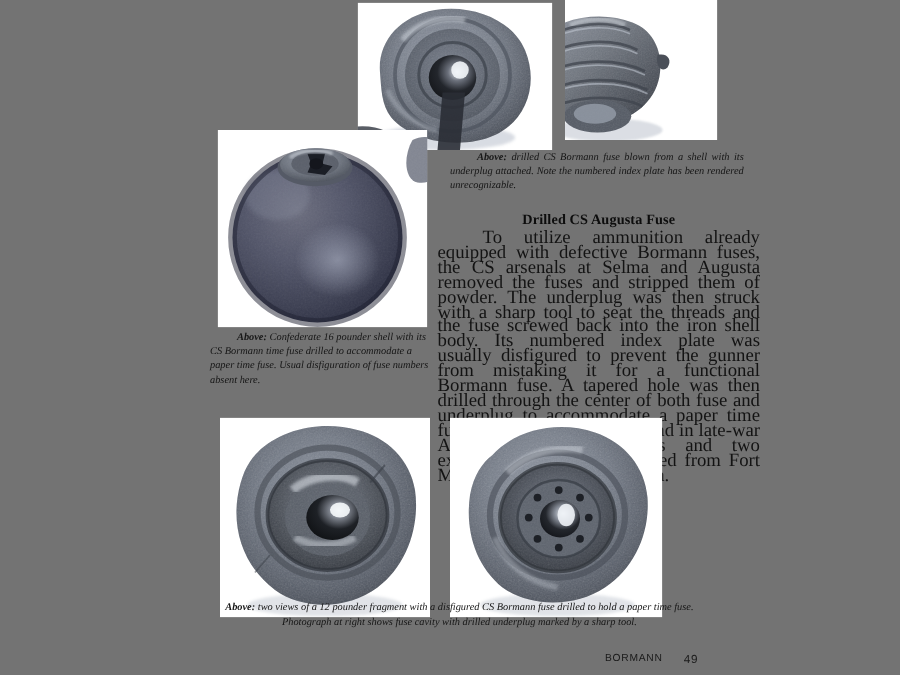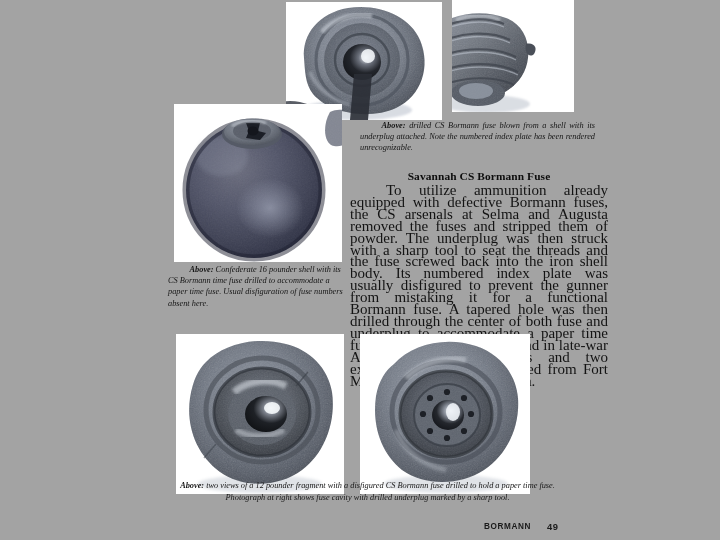--- a/index.html
+++ b/index.html
@@ -5,21 +5,21 @@
 <style>
   html,body{margin:0;padding:0;}
   body{
     width:720px;height:540px;
     background:#ffffff;
     font-family:"Liberation Serif", serif;
     color:#111111;
     overflow:hidden;
     position:relative;
   }
-  .page{position:absolute;inset:0;background:#a3a3a3;}
+  .page{position:absolute;inset:0;background:#737373;}
 
   
   .photo{position:absolute;overflow:hidden;}
   .photo svg{display:block;width:100%;height:100%;}
 
   
   .cap{
     position:absolute;
     font-family:"Liberation Serif", serif;
     font-style:italic;
@@ -58,21 +58,21 @@
     color:#131313;
     hyphens:none;
   }
   #body-col p{margin:0;text-indent:2.4em;}
 
   .footer{
     position:absolute;
     left:0;top:522px;width:720px;
     font-family:"Liberation Sans", sans-serif;
     font-size:8.2px;
-    font-weight:bold;
+    font-weight:normal;
     letter-spacing:.6px;
     color:#1a1a1a;
   }
   .footer .inner{
     position:relative;width:720px;height:14px;
   }
   .footer .label{position:absolute;left:484px;top:0;}
   .footer .num{position:absolute;left:547px;top:-1px;font-size:9.4px;}
 </style>
 </head>
@@ -250,21 +250,21 @@
 
       <path d="M156 8 C168 2 180 8 182 20 C184 34 172 44 160 42 C150 40 148 22 156 8 Z" fill="#6d7280" opacity=".85"></path>
       <path d="M156 8 C168 2 180 8 182 20 C184 34 172 44 160 42 C150 40 148 22 156 8 Z" fill="#cfd4de" opacity=".35" filter="url(#ballRough)"></path>
     </svg>
   </div>
 
   <div class="cap" id="cap-left">
     <span class="lead"><b>Above:</b><span> Confederate 16 pounder shell with its CS Bormann time fuse drilled to accommodate a paper time fuse. Usual disfiguration of fuse numbers absent here.</span></span>
   </div>
 
-  <div class="heading">Savannah CS Bormann Fuse</div>
+  <div class="heading">Drilled CS Augusta Fuse</div>
 
   <div id="body-col">
     <p>To utilize ammunition already equipped with defective Bormann fuses, the CS arsenals at Selma and Augusta removed the fuses and stripped them of powder. The underplug was then struck with a sharp tool to seat the threads and the fuse screwed back into the iron shell body. Its numbered index plate was usually disfigured to prevent the gunner from mistaking it for a functional Bormann fuse. A tapered hole was then drilled through the center of both fuse and underplug to accommodate a paper time fuse. These are generally found in late-war Army of Tennessee sites and two examples have been recovered from Fort McAllister near Savannah, Ga.</p>
   </div>
 
   <div class="photo" id="ph-botleft" style="left:176px;top:334px;width:168px;height:160px;">
     <svg viewBox="0 0 168 160" preserveAspectRatio="none" aria-hidden="true">
       <defs>
         <radialGradient id="blBody" cx="45%" cy="38%" r="72%">
           <stop offset="0%" stop-color="#8e95a1"></stop>

